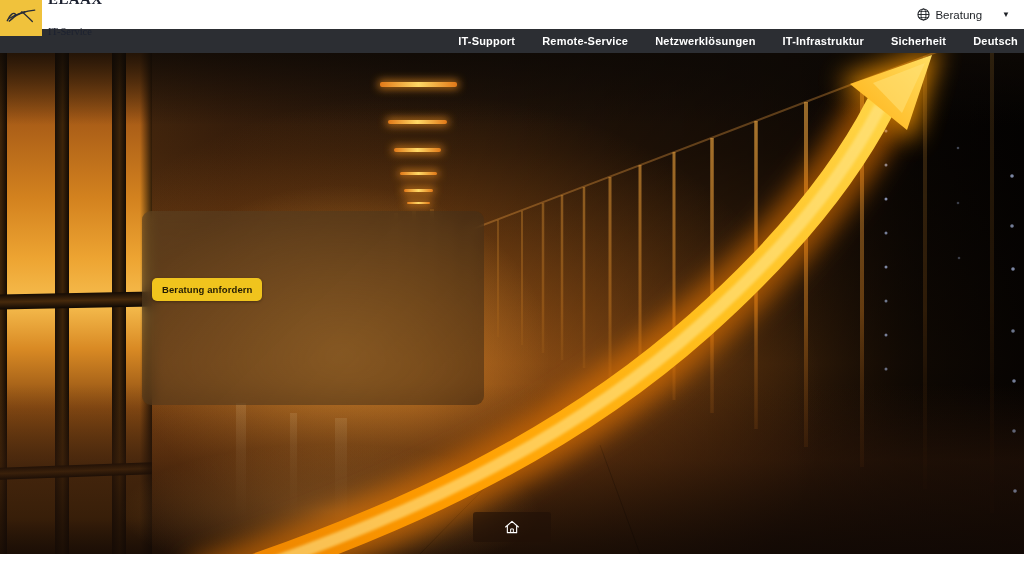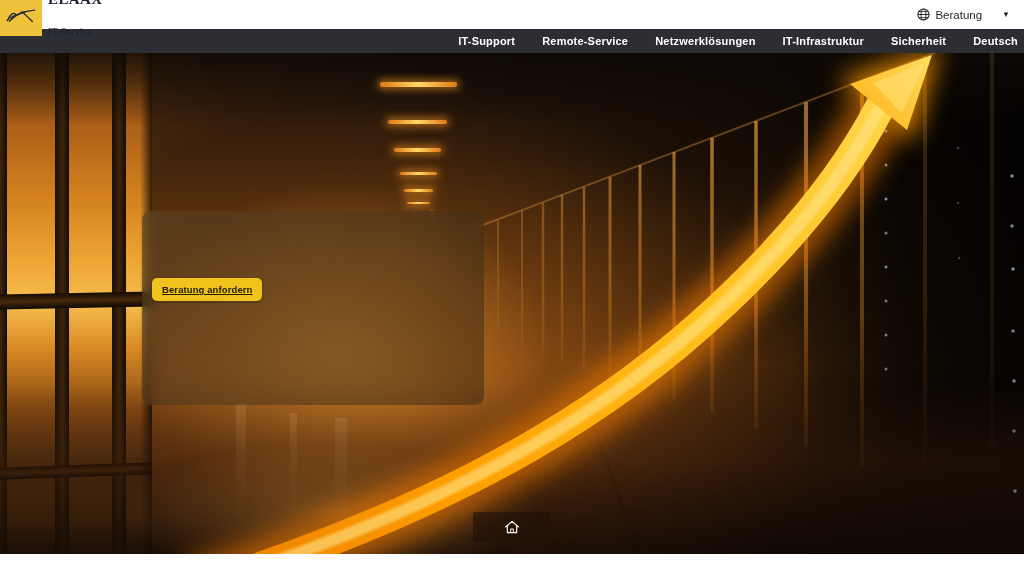--- a/index.html
+++ b/index.html
@@ -71,21 +71,21 @@
     box-sizing:border-box;border-radius:9px;padding:20px 14px 0 10px;
     background:linear-gradient(135deg,rgba(92,68,38,.55),rgba(44,31,17,.46));
     backdrop-filter:blur(6px);-webkit-backdrop-filter:blur(6px);}
   .hero-title{margin:0;color:#ffffff;font-size:26px;line-height:35px;font-weight:bold;
     letter-spacing:-.3px;text-shadow:0 1px 4px rgba(0,0,0,.45);}
   .hero-desc{margin:11px 0 0 0;color:#f4efe6;font-size:12.5px;line-height:20px;
     letter-spacing:-.1px;width:325px;text-shadow:0 1px 2px rgba(0,0,0,.4);}
   .cta{margin-top:12px;display:inline-block;background:#f0c41d;color:#221b04;
     border:none;border-radius:5px;padding:6px 10px;font-family:"Liberation Sans",sans-serif;
     font-size:9.5px;font-weight:bold;letter-spacing:.1px;cursor:pointer;
-    box-shadow:0 1px 3px rgba(0,0,0,.35);text-decoration:underline;}
+    box-shadow:0 1px 3px rgba(0,0,0,.35);}
 
   
   .home-btn{position:absolute;left:473px;top:459px;width:78px;height:30px;z-index:10;
     background:rgba(32,16,6,.62);border:none;border-radius:3px;cursor:pointer;
     display:flex;align-items:center;justify-content:center;}
 </style>
 </head>
 <body>
 
 <div class="page">

